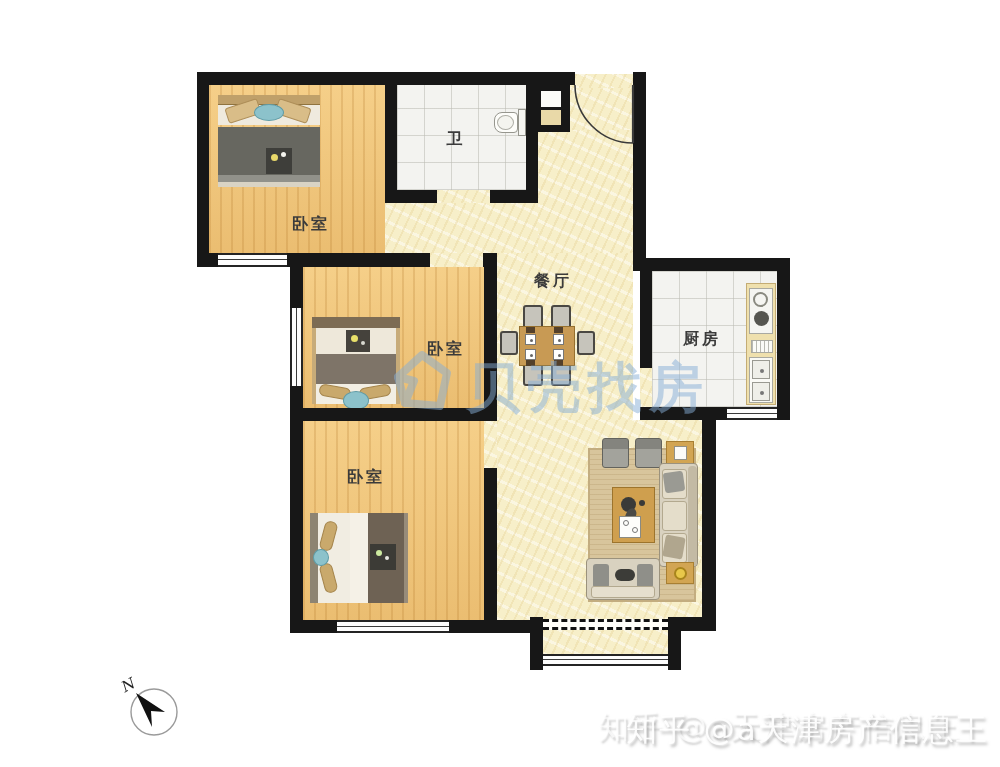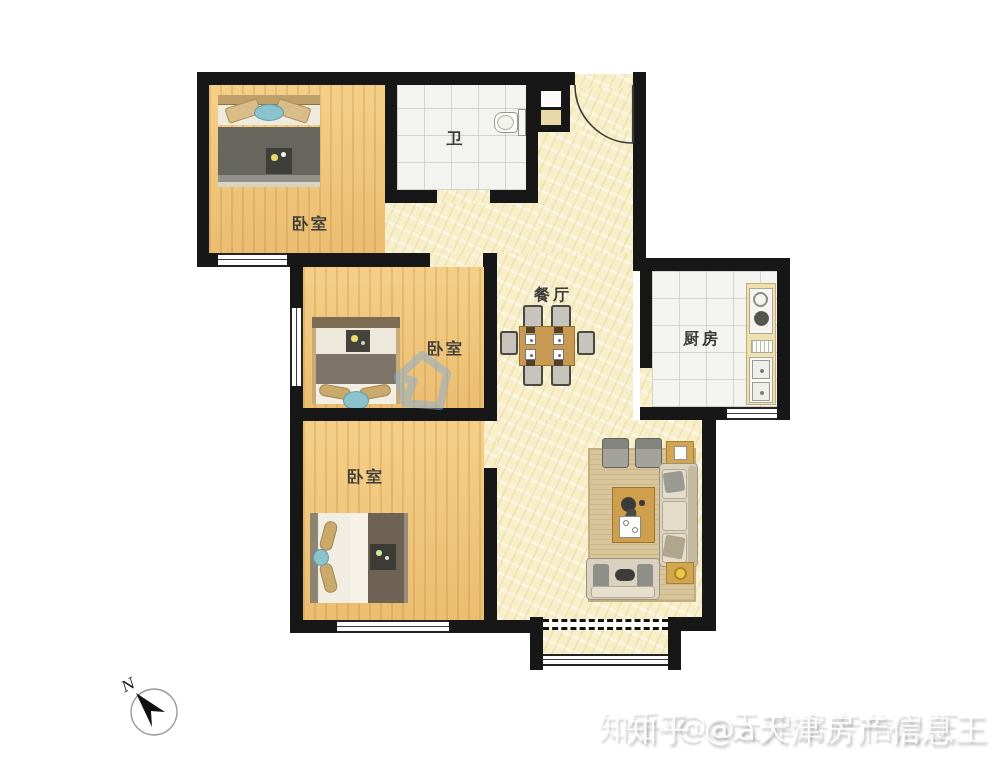--- a/index.html
+++ b/index.html
@@ -232,31 +232,32 @@
   <div class="w z10" style="left:640px;top:407px;width:150px;height:13px;"></div>
   <div class="win-h z10" style="left:727px;top:407px;width:50px;height:13px;"></div>
 
   <svg class="abs z20" style="left:560px;top:72px;" width="92" height="92" viewBox="0 0 92 92">
     <path d="M15,13 A58,58 0 0 0 73,71" fill="none" stroke="#3a3a3a" stroke-width="1.6"></path>
     <line x1="73" y1="13" x2="73" y2="71" stroke="#3a3a3a" stroke-width="2.2"></line>
   </svg>
 
   <div class="lbl" style="left:311px;top:224px;">卧室</div>
   <div class="lbl" style="left:456px;top:139px;">卫</div>
-  <div class="lbl" style="left:553px;top:295px;">餐厅</div>
+  <div class="lbl" style="left:553px;top:281px;">餐厅</div>
   <div class="lbl" style="left:702px;top:339px;">厨房</div>
   <div class="lbl" style="left:446px;top:349px;">卧室</div>
   <div class="lbl" style="left:366px;top:477px;">卧室</div>
 
   <svg class="abs" style="left:383px;top:346px;z-index:60;" width="74" height="72" viewBox="0 0 74 72">
     <g stroke="#86aed6" stroke-width="8" fill="none" opacity="0.5" stroke-linejoin="round" stroke-linecap="round">
       <path d="M15 31 L39 9 L64 27 L57 60 L22 57 Z"></path>
       <path d="M22 57 L31 35 L15 31"></path>
     </g>
   </svg>
+  <div class="wm-beike" style="left:466px;top:352px;">贝壳找房</div>
 
   <div class="wm-zhihu echo" style="left:598px;top:706px;">知乎 @a天津房产信息王</div>
   <div class="wm-zhihu" style="left:626px;top:709px;">知乎 @a天津房产信息王</div>
 
   <div class="abs" style="left:114px;top:674px;width:74px;height:70px;z-index:40;">
     <svg width="74" height="70" viewBox="0 0 74 70">
       <circle cx="40" cy="38" r="23" fill="none" stroke="#9a9a9a" stroke-width="1.4"></circle>
       <polygon points="22,19 51,38 37,37 38,53" fill="#111"></polygon>
     </svg>
     <div style="position:absolute;left:8px;top:2px;font-family:'DejaVu Serif','Liberation Serif',serif;

